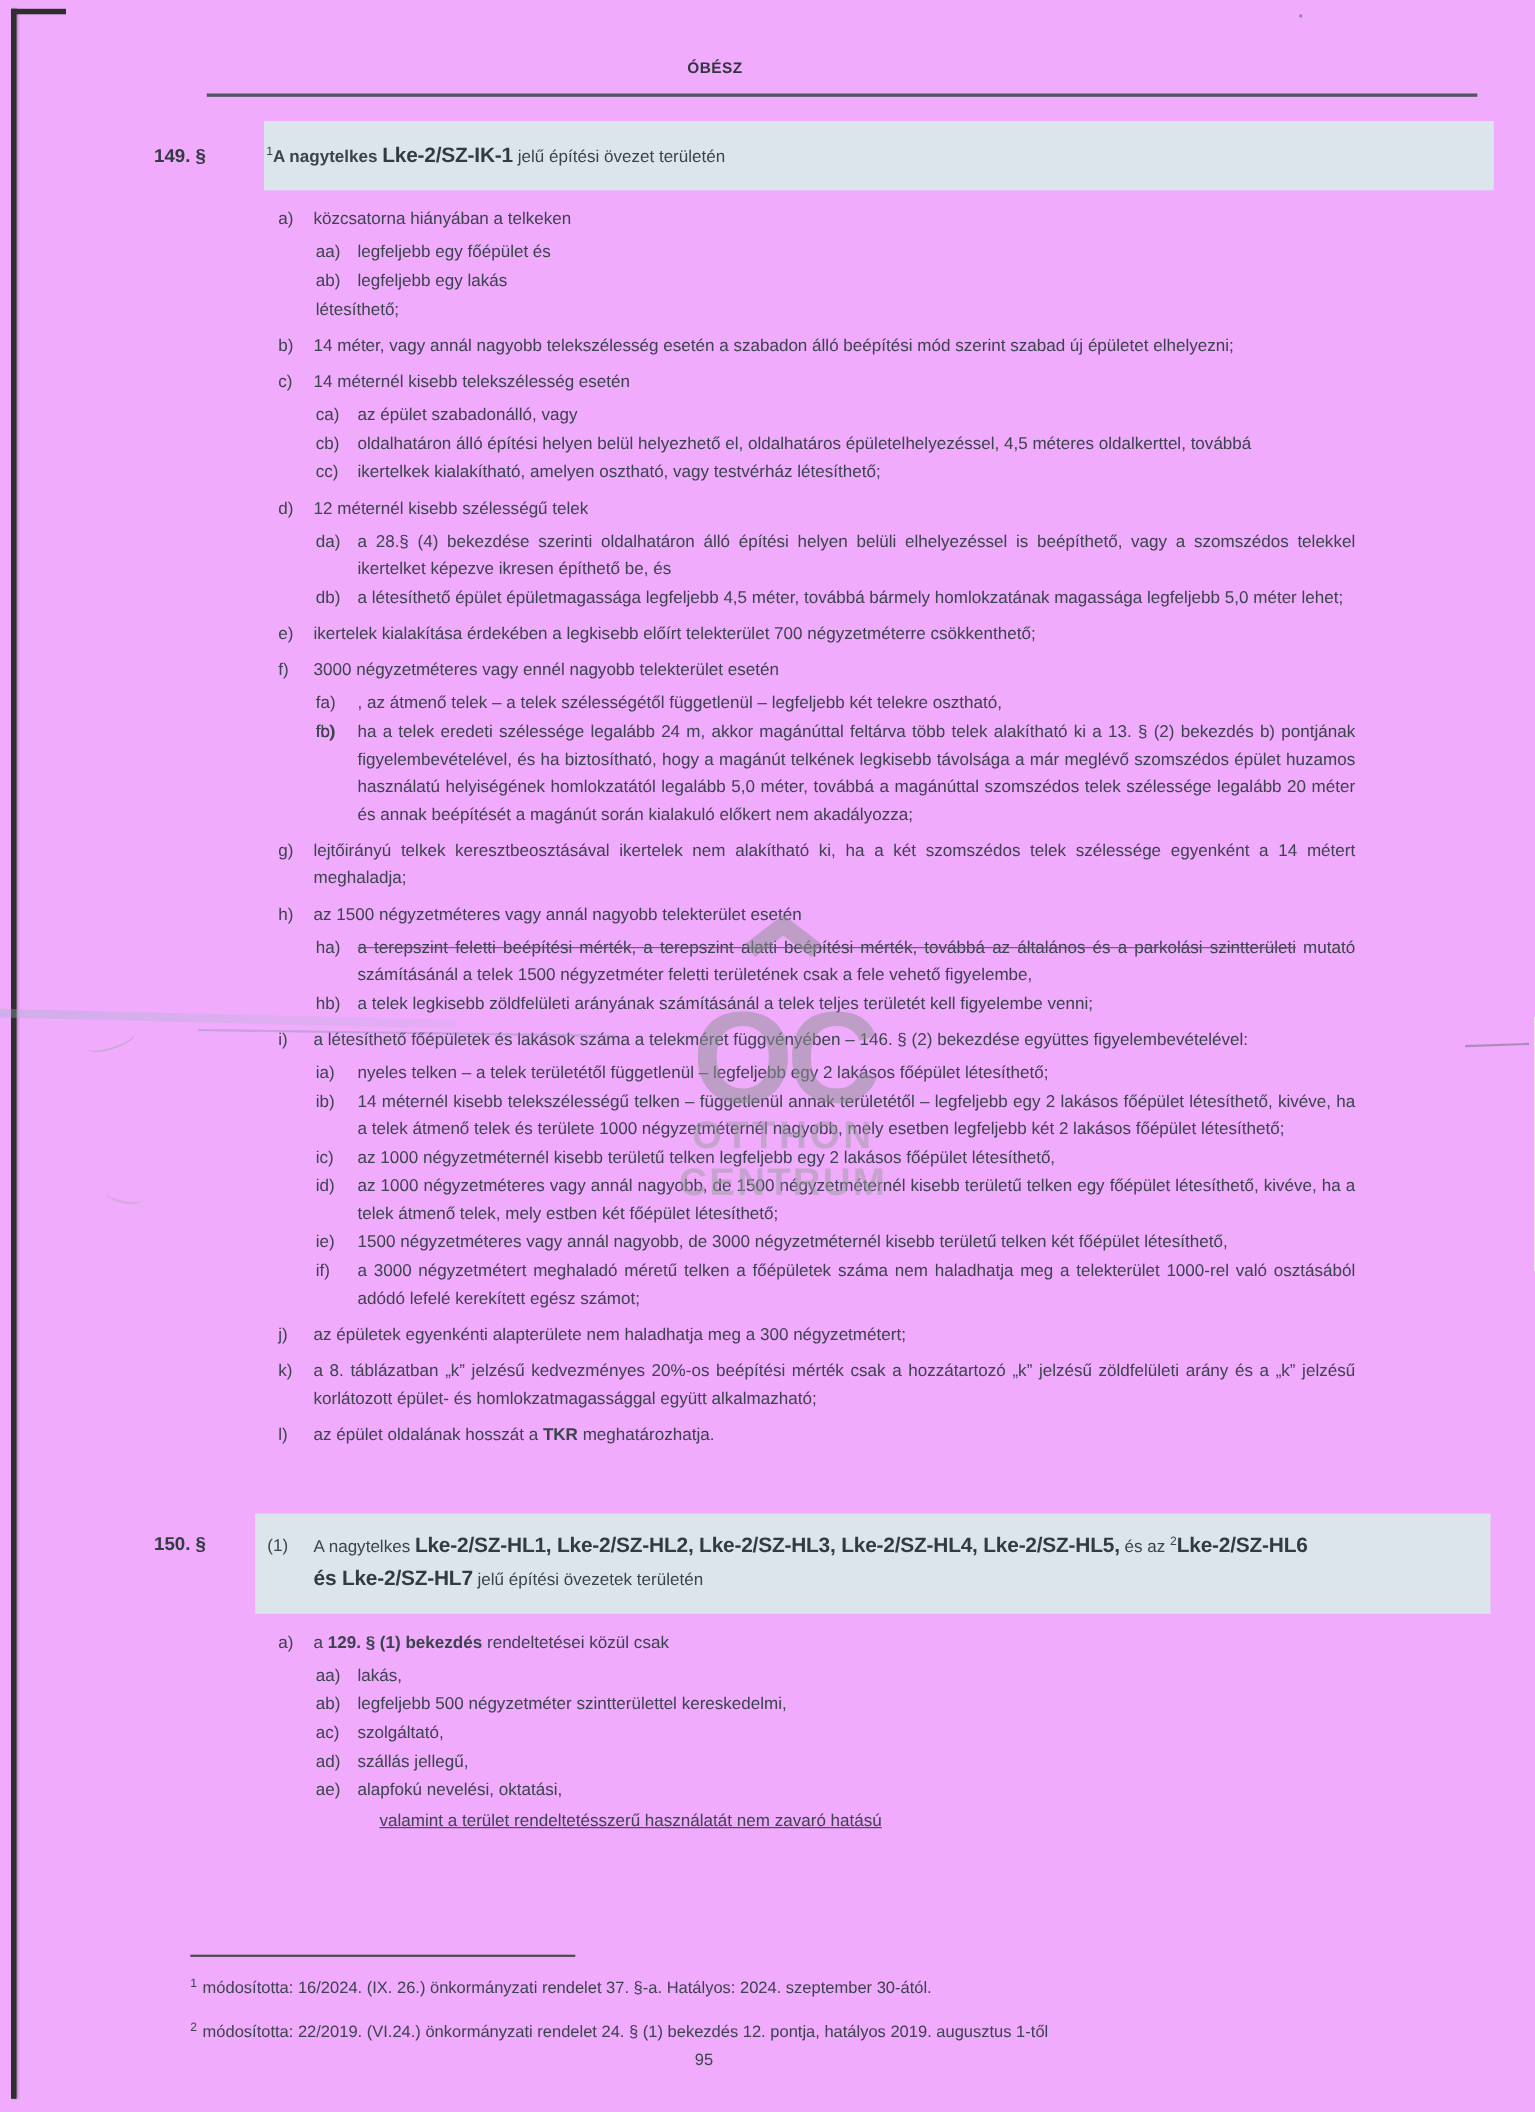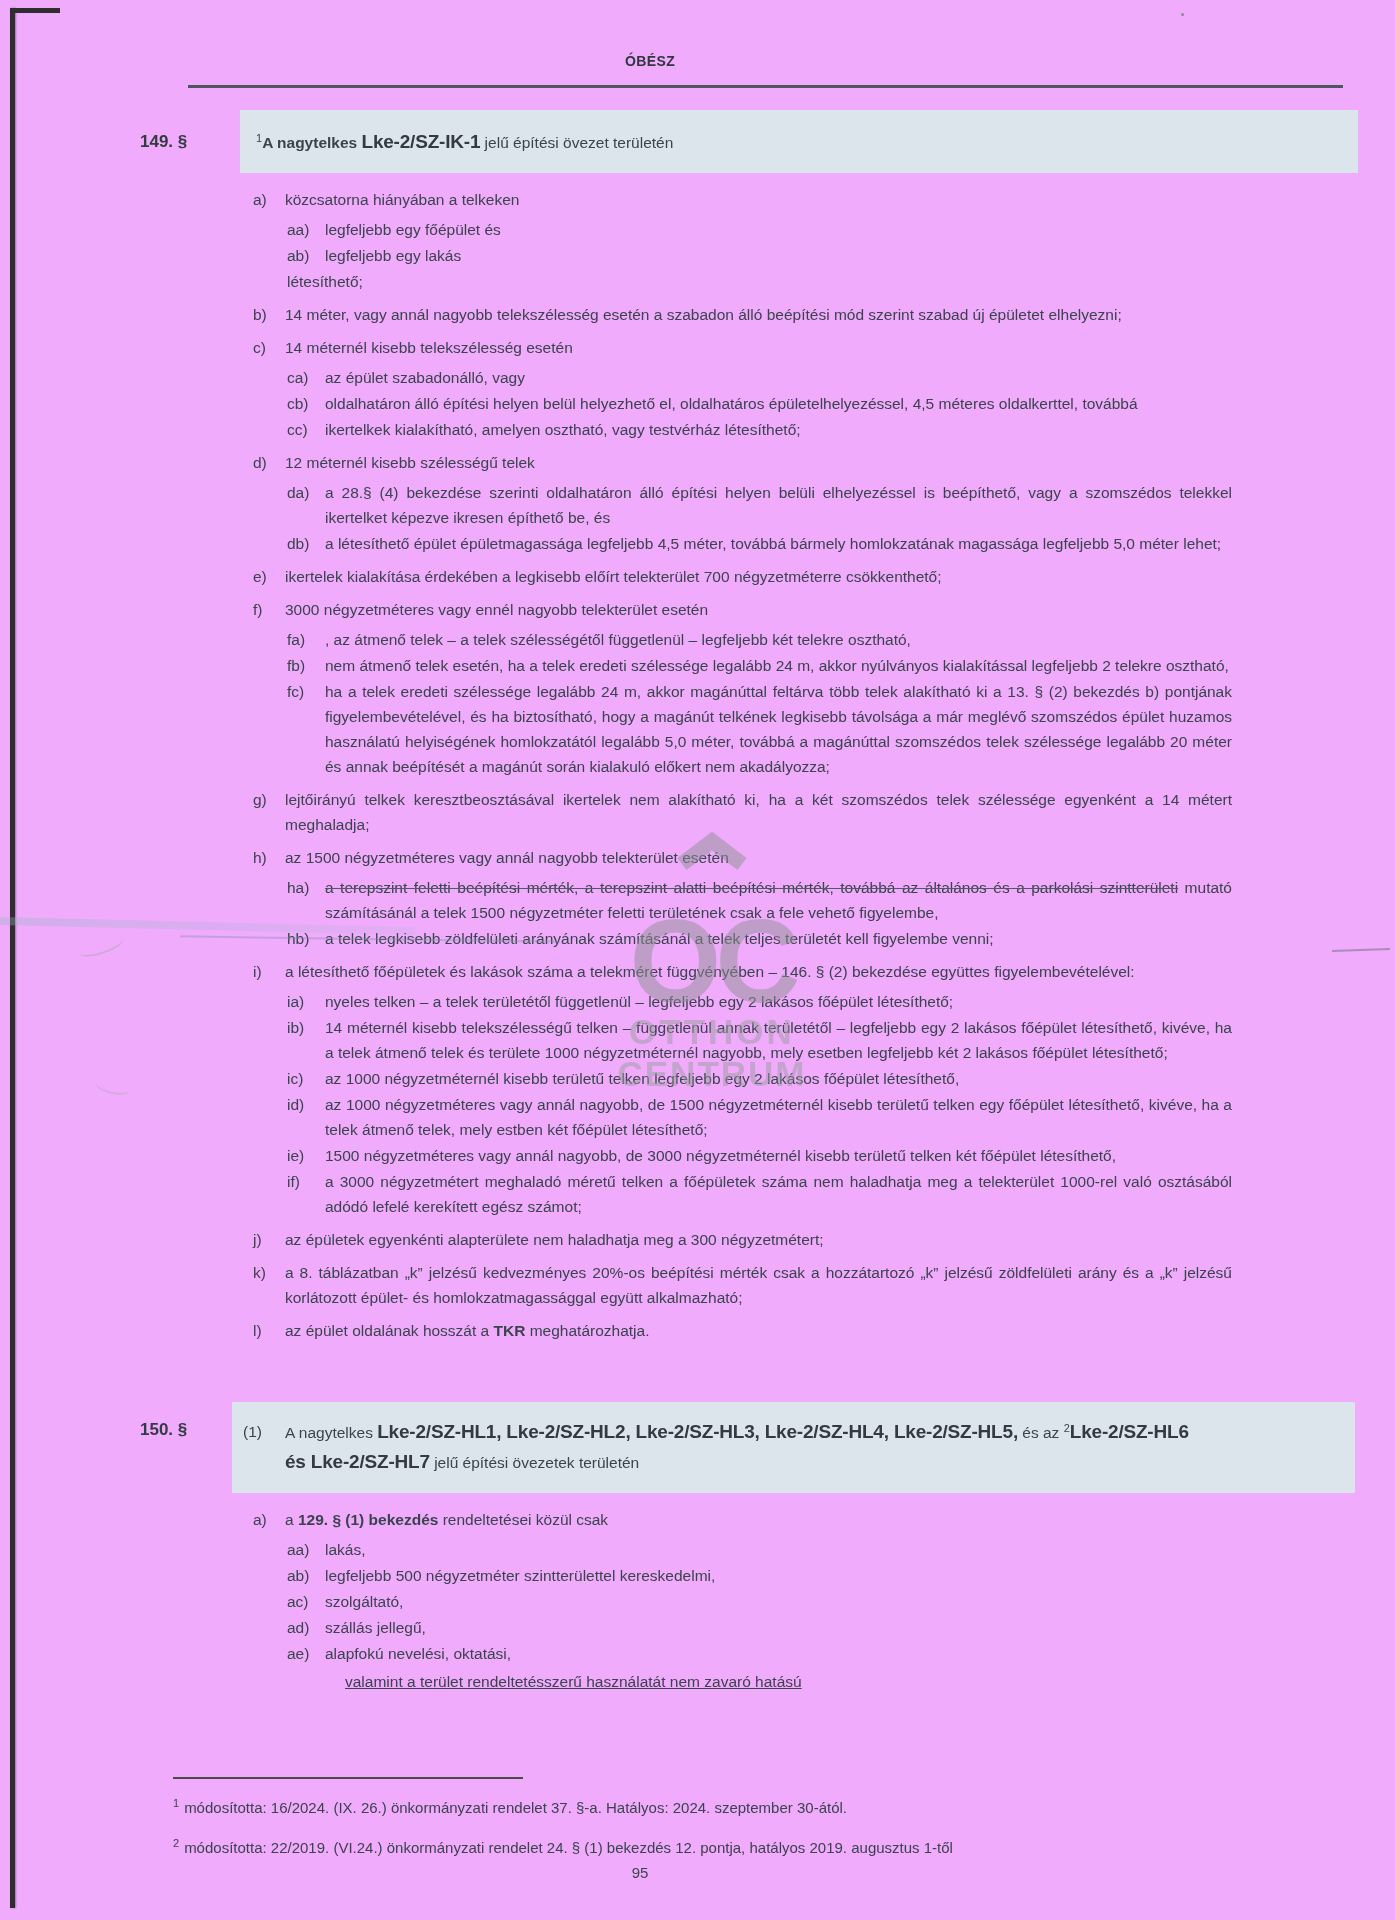--- a/index.html
+++ b/index.html
@@ -20,21 +20,21 @@
   
   .doc-header{position:absolute;left:560px;top:53px;width:180px;text-align:center;
               font-weight:bold;font-size:14px;letter-spacing:.4px;color:#2f363d;}
   .header-rule{position:absolute;left:188px;top:85px;width:1155px;height:3px;background:#4d565f;}
   
   .content{position:absolute;left:0;top:100px;width:1395px;line-height:25px;}
   .hrow{display:flex;margin:10px 37px 0 140px;}
   .hrow2{display:flex;margin:59px 40px 0 140px;}
   .hlabel{width:100px;flex:0 0 100px;font-weight:bold;font-size:17px;padding-top:19px;color:#333a42;}
   .hlabel2{width:92px;flex:0 0 92px;font-weight:bold;font-size:17px;padding-top:15px;color:#333a42;}
-  .hband{flex:1;background:#dde5ec;padding:19px 20px 18px 16px;line-height:25px;}
+  .hband{flex:1;background:#dde5ec;padding:19px 20px 18px 2px;line-height:25px;}
   .hband2{flex:1;background:#dde5ec;padding:15px 18px 16px 11px;line-height:29px;}
   .p150{position:relative;padding-left:42px;}
   .pnum{position:absolute;left:0;top:0;}
   .bold{font-weight:bold;}
   .code{font-weight:bold;font-size:19px;letter-spacing:-.2px;color:#333a42;}
   sup.mark{font-size:11px;vertical-align:super;line-height:0;}
   
   .it{position:relative;margin:8px 163px 0 285px;text-align:justify;}
   .it>.num{position:absolute;left:-32px;}
   .sub{position:relative;margin:1px 163px 0 325px;text-align:justify;}
@@ -131,21 +131,20 @@
     <div class="it">
       <span class="num">f)</span>
       <span>3000 négyzetméteres vagy ennél nagyobb telekterület esetén</span>
     </div>
     <div class="sub first">
       <span class="num">fa)</span>
       <span>, az átmenő telek – a telek szélességétől függetlenül – legfeljebb két telekre osztható,</span>
     </div>
     <div class="sub">
       <span class="num">fb)</span>
-      <span>nem átmenő telek esetén, ha a telek eredeti szélessége legalább 24 m, akkor nyúlványos kialakítással legfeljebb 2 telekre osztható,</span>
     </div>
     <div class="sub">
       <span class="num">fc)</span>
       <span>ha a telek eredeti szélessége legalább 24 m, akkor magánúttal feltárva több telek alakítható ki a 13. § (2) bekezdés b) pontjának figyelembevételével, és ha biztosítható, hogy a magánút telkének legkisebb távolsága a már meglévő szomszédos épület huzamos használatú helyiségének homlokzatától legalább 5,0 méter, továbbá a magánúttal szomszédos telek szélessége legalább 20 méter és annak beépítését a magánút során kialakuló előkert nem akadályozza;</span>
     </div>
 
     <div class="it">
       <span class="num">g)</span>
       <span>lejtőirányú telkek keresztbeosztásával ikertelek nem alakítható ki, ha a két szomszédos telek szélessége egyenként a 14 métert meghaladja;</span>
     </div>

